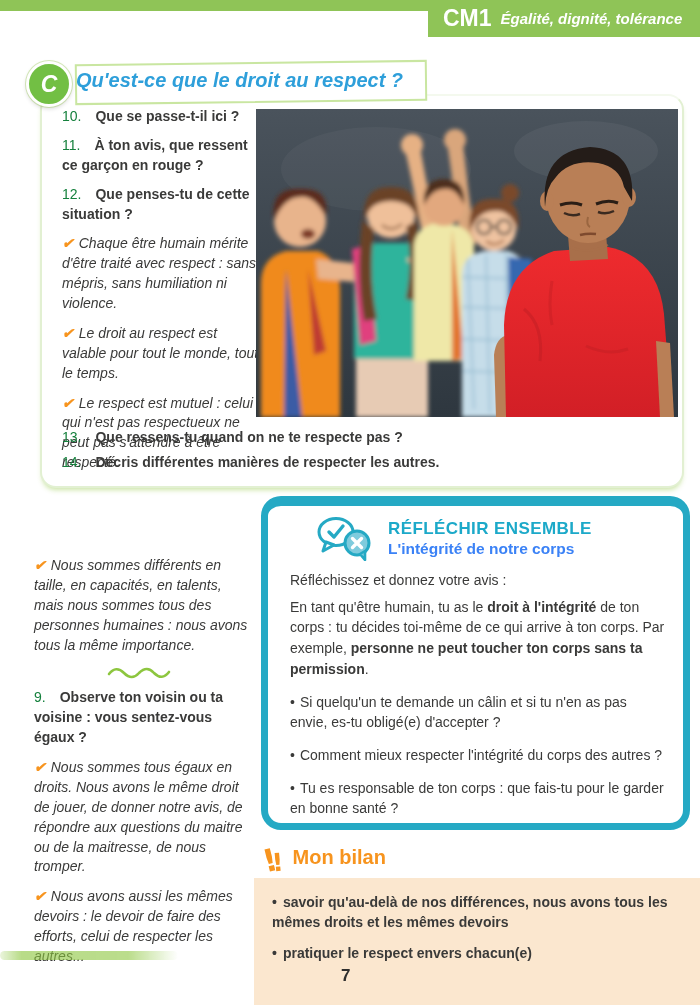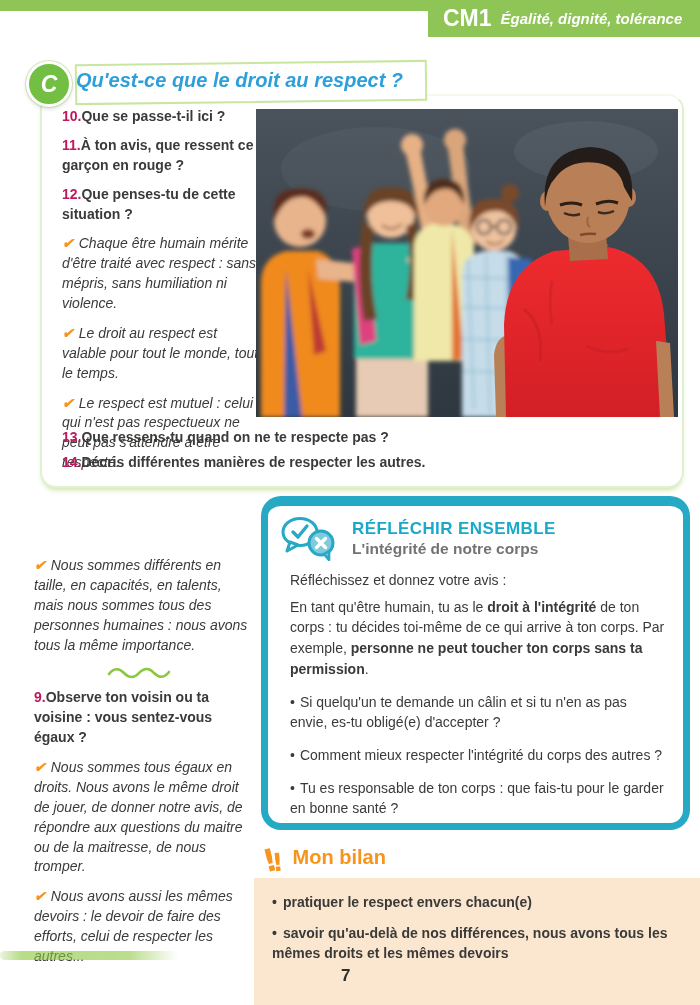--- a/index.html
+++ b/index.html
@@ -23,39 +23,39 @@
   .title-box::after{content:"";position:absolute;z-index:-1;left:9px;top:-4px;right:-8px;bottom:-6px;
             border:2px solid #c9e6a1;background:#fff;transform:rotate(-0.7deg);}
   .title-text{color:#2e9fda;font-size:20px;font-weight:700;font-style:italic;white-space:nowrap;}
 
   
   .panel{position:absolute;left:40px;top:94px;width:644px;height:394px;background:#fff;
          border:2px solid #e2f0d2;border-top-color:#f4f9ee;border-radius:16px;box-sizing:border-box;
          box-shadow:0 4px 5px -2px rgba(141,198,63,.45);}
   .panel-q{position:absolute;left:20px;top:2px;width:198px;}
   .q{margin:9px 0;font-size:14px;line-height:1.42;font-weight:700;}
-  .qn{color:#be185d;font-weight:700;margin-right:0;}
+  .qn{color:#15803d;font-weight:400;margin-right:14px;}
   .ans{margin:10px 0;font-size:14px;line-height:1.42;font-weight:400;font-style:italic;}
   .chk{color:#f7941e;margin-right:5px;font-size:14px;font-weight:700;}
   .panel-photo{position:absolute;left:214px;top:13px;width:422px;height:308px;}
   .panel-photo svg{display:block;}
   .panel-bottomqs{position:absolute;left:20px;top:327px;width:615px;}
   .panel-bottomqs .q{margin:5px 0;}
 
   
   .leftcol{position:absolute;left:34px;top:546px;width:216px;}
   .squiggle{display:block;margin:6px auto 2px;}
 
   
   .reflect{position:absolute;left:261px;top:496px;width:429px;height:334px;background:#fff;
            border:7px solid #25a9c4;border-top-width:10px;border-radius:20px;box-sizing:border-box;}
-  .reflect-head{display:flex;align-items:center;gap:14px;padding:9px 12px 0 12px;}
+  .reflect-head{display:flex;align-items:center;gap:14px;padding:9px 12px 0 12px;margin-left:36px;}
   .reflect-titles{display:flex;flex-direction:column;gap:1px;}
   .reflect-title{color:#1ca9c9;font-weight:800;font-size:17px;letter-spacing:.4px;}
-  .reflect-sub{color:#737373;font-weight:600;font-size:15.5px;}
+  .reflect-sub{color:#3b82f6;font-weight:600;font-size:15.5px;}
   .reflect-body{padding:3px 18px 0 22px;font-size:14px;line-height:1.48;}
   .rb-p{margin:6px 0;}
   .rb-p b{font-weight:700;}
   .rb-bullet{margin:12px 0;font-size:14px;line-height:1.48;}
   .rdot{margin-right:5px;}
 
   
   .bilan-head{position:absolute;left:263px;top:842px;display:flex;align-items:flex-end;gap:9px;}
   .ex{color:#f7941e;font-weight:800;display:inline-block;font-family:"DejaVu Sans",sans-serif;}
   .ex1{font-size:31px;transform:rotate(-14deg);}
@@ -226,20 +226,20 @@
     </div>
   </div>
 
   <div class="bilan-head">
     <span>
       <span class="ex ex1">!</span><span class="ex ex2">!</span>
     </span>
     <span class="bilan-title">Mon bilan</span>
   </div>
   <div class="bilan-box">
+    <p class="bilan-item"><span class="bdot">•</span><span>savoir qu'au-delà de nos différences, nous avons tous les mêmes droits et les mêmes devoirs</span></p>
     <p class="bilan-item"><span class="bdot">•</span><span>pratiquer le respect envers chacun(e)</span></p>
-    <p class="bilan-item"><span class="bdot">•</span><span>savoir qu'au-delà de nos différences, nous avons tous les mêmes droits et les mêmes devoirs</span></p>
   </div>
 
   <div class="bottombar"></div>
   <div class="pagenum">7</div>
 
 </div>
 
 </body></html>

